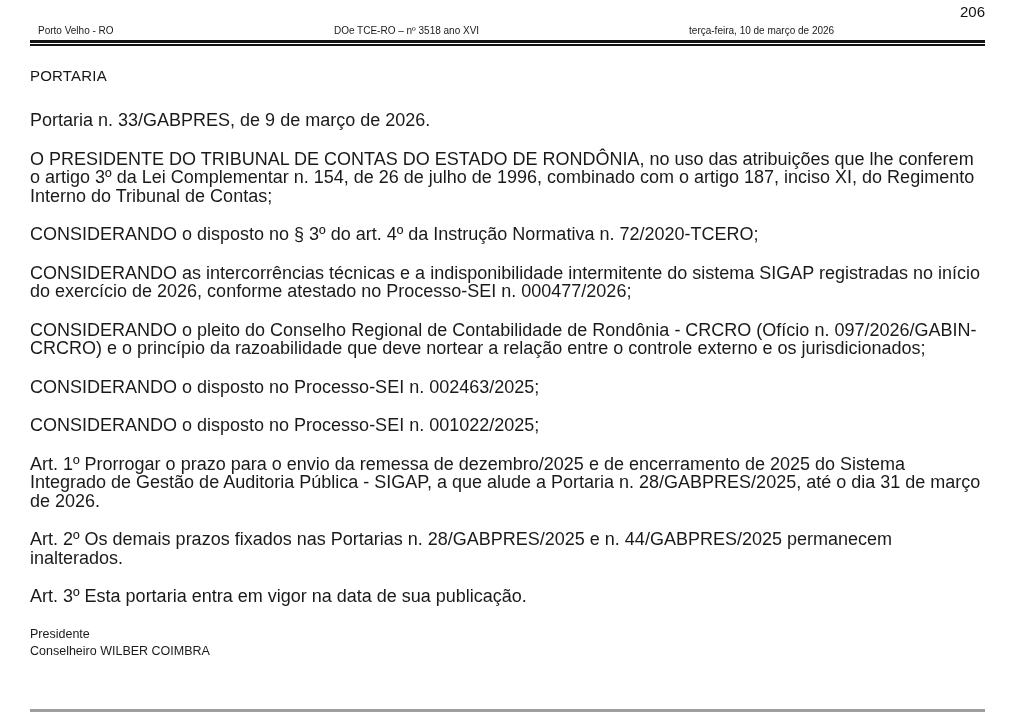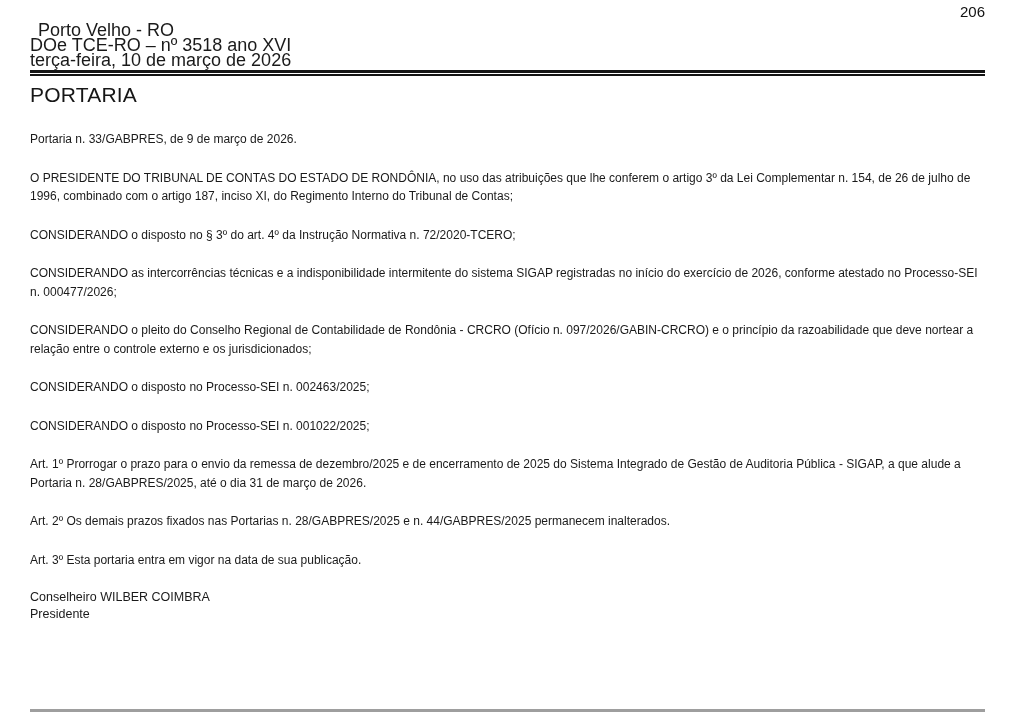--- a/index.html
+++ b/index.html
@@ -18,47 +18,46 @@
   .page-number {
     text-align: right;
     font-size: 15px;
     line-height: 17px;
     color: #111111;
   }
   .header-row {
     display: flex;
     align-items: baseline;
     margin-top: 3px;
-    font-size: 18px;
+    font-size: 10px;
     line-height: 15px;
     color: #1a1a1a;
-    flex-direction: column;
   }
   .header-row .h-left  { flex: 1; text-align: left; padding-left: 8px; }
   .header-row .h-center{ flex: 1.2; text-align: left; }
   .header-row .h-right { flex: 1; text-align: left; }
   .header-rule {
     margin-top: 2px;
     height: 6px;
     border-top: 3px solid #141414;
     border-bottom: 2px solid #141414;
   }
   .section-title {
-    margin-top: 10px;
-    font-size: 21px;
+    margin-top: 21px;
+    font-size: 15px;
     font-weight: normal;
     letter-spacing: 0.2px;
     line-height: 18px;
     color: #161616;
   }
   .doc-body {
     margin-top: 26px;
   }
   .doc-body p.para {
-    font-size: 12px;
+    font-size: 18px;
     line-height: 18.5px;
     margin-bottom: 20px;
     max-width: 955px;
   }
   .signature {
     font-size: 12.5px;
     line-height: 17px;
     margin-top: 2px;
   }
   .footer-rule {
@@ -94,19 +93,19 @@
       <p class="para">CONSIDERANDO as intercorrências técnicas e a indisponibilidade intermitente do sistema SIGAP registradas no início do exercício de 2026, conforme atestado no Processo-SEI n. 000477/2026;</p>
       <p class="para">CONSIDERANDO o pleito do Conselho Regional de Contabilidade de Rondônia - CRCRO (Ofício n. 097/2026/GABIN-CRCRO) e o princípio da razoabilidade que deve nortear a relação entre o controle externo e os jurisdicionados;</p>
       <p class="para">CONSIDERANDO o disposto no Processo-SEI n. 002463/2025;</p>
       <p class="para">CONSIDERANDO o disposto no Processo-SEI n. 001022/2025;</p>
       <p class="para">Art. 1º Prorrogar o prazo para o envio da remessa de dezembro/2025 e de encerramento de 2025 do Sistema Integrado de Gestão de Auditoria Pública - SIGAP, a que alude a Portaria n. 28/GABPRES/2025, até o dia 31 de março de 2026.</p>
       <p class="para">Art. 2º Os demais prazos fixados nas Portarias n. 28/GABPRES/2025 e n. 44/GABPRES/2025 permanecem inalterados.</p>
       <p class="para">Art. 3º Esta portaria entra em vigor na data de sua publicação.</p>
     </div>
 
   <div class="signature">
+    <div>Presidente</div>
     <div>Conselheiro WILBER COIMBRA</div>
-    <div>Presidente</div>
   </div>
 
   <div class="footer-rule"></div>
 
 </div>
 
 </body></html>

